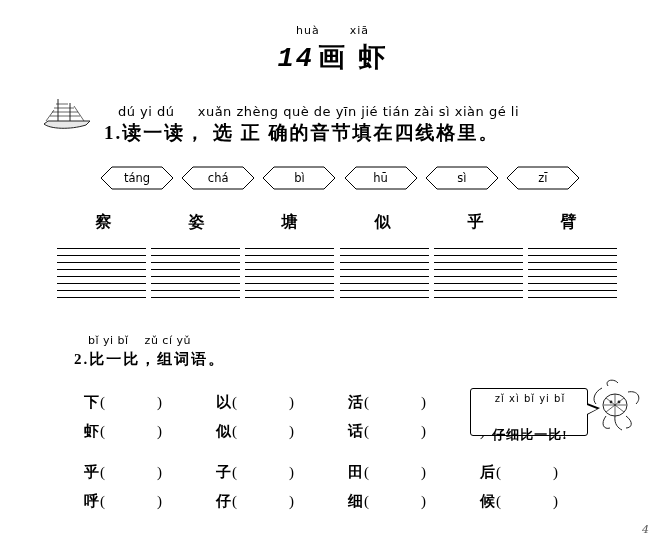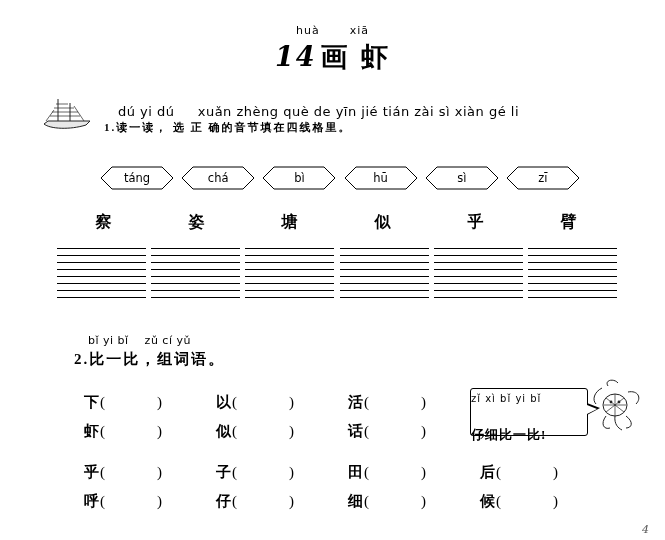--- a/index.html
+++ b/index.html
@@ -39,41 +39,42 @@
   .title-main {
     font-family: "DejaVu Serif", serif;
     font-size: 27px;
     font-weight: bold;
     font-style: italic;
     letter-spacing: 2px;
   }
   .title-main .num {
     font-style: italic;
     margin-right: 4px;
+    font-family: Liberation Mono, monospace;
   }
   .title-main .han {
     font-style: normal;
     font-weight: bold;
   }
 
   
   .ex1-pinyin {
     position: absolute;
     top: 104px;
     left: 118px;
     font-family: "DejaVu Sans", sans-serif;
     font-size: 13px;
     letter-spacing: 0.5px;
     white-space: pre;
   }
   .ex1-line {
     position: absolute;
     top: 120px;
     left: 104px;
-    font-size: 11px;
+    font-size: 19px;
     font-weight: bold;
     letter-spacing: 2px;
     white-space: nowrap;
   }
 
   
   .boat {
     position: absolute;
     top: 96px;
     left: 40px;
@@ -213,21 +214,21 @@
     height: 48px;
     border: 1.5px solid #000;
     border-radius: 3px;
     background: #fff;
     box-sizing: border-box;
   }
   .bubble .bline1, .bubble .bline2 {
     position: absolute;
     left: 0;
     width: 118px;
-    text-align: left;
+    text-align: center;
   }
   .bubble .bline1 {
     top: 4px;
     font-family: "DejaVu Sans", sans-serif;
     font-size: 10px;
     letter-spacing: 1px;
   }
   .bubble .bline2 {
     top: 37px;
     font-size: 13px;

